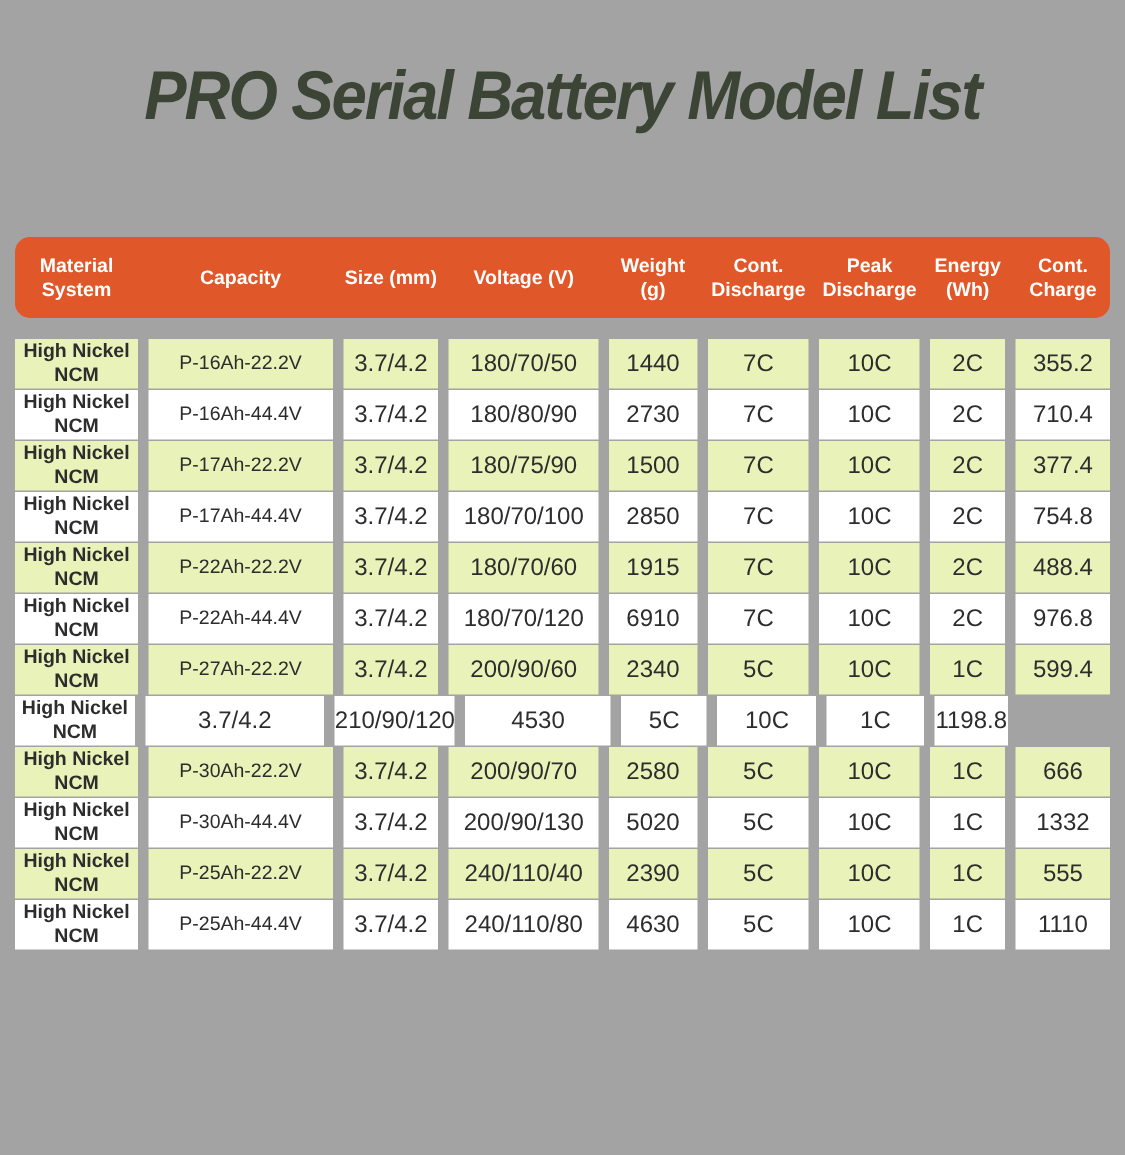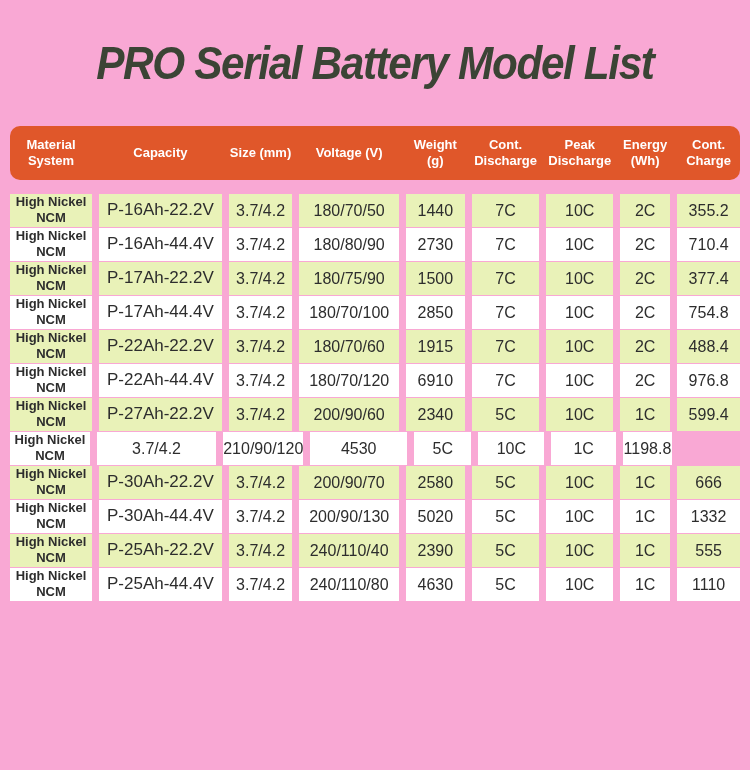--- a/index.html
+++ b/index.html
@@ -4,21 +4,21 @@
 <style>
   * { margin: 0; padding: 0; box-sizing: border-box; }
   html, body { width: 750px; }
   body {
     font-family: "Liberation Sans", "DejaVu Sans", sans-serif;
     background: #f2f3e8;
   }
   .page {
     width: 750px;
     height: 770px;
-    background: #f9a8d4;
+    background: #a3a3a3;
     overflow: hidden;
   }
   .title-area {
     height: 126px;
     display: flex;
     align-items: center;
     justify-content: center;
   }
   .page-title {
     display: inline-block;
@@ -37,20 +37,21 @@
     display: grid;
     grid-template-columns: 85fr 127fr 66fr 103fr 61fr 70fr 69fr 52fr 65fr;
     column-gap: 7px;
   }
   .table-header-row {
     background: #e0572a;
     border-radius: 10px;
     height: 54px;
     align-items: center;
     margin-bottom: 14px;
+    margin-top: 32px;
   }
   .hcell {
     color: #ffffff;
     font-size: 13px;
     font-weight: bold;
     line-height: 1.25;
     text-align: center;
     display: flex;
     align-items: center;
     justify-content: center;
@@ -70,21 +71,21 @@
     line-height: 1.2;
   }
   .trow.odd .tcell { background: #e9f2b8; }
   .trow.even .tcell { background: #ffffff; }
   .tcell.col0 {
     font-size: 13px;
     font-weight: bold;
     line-height: 1.25;
     padding: 0 4px;
   }
-  .tcell.col1 { font-size: 17px; }
+  .tcell.col1 { font-size: 13px; }
 </style>
 </head>
 <body>
 
 <div class="page">
   <div class="title-area">
     <span class="page-title">PRO Serial Battery Model List</span>
   </div>
 
   <div class="table-wrap">

